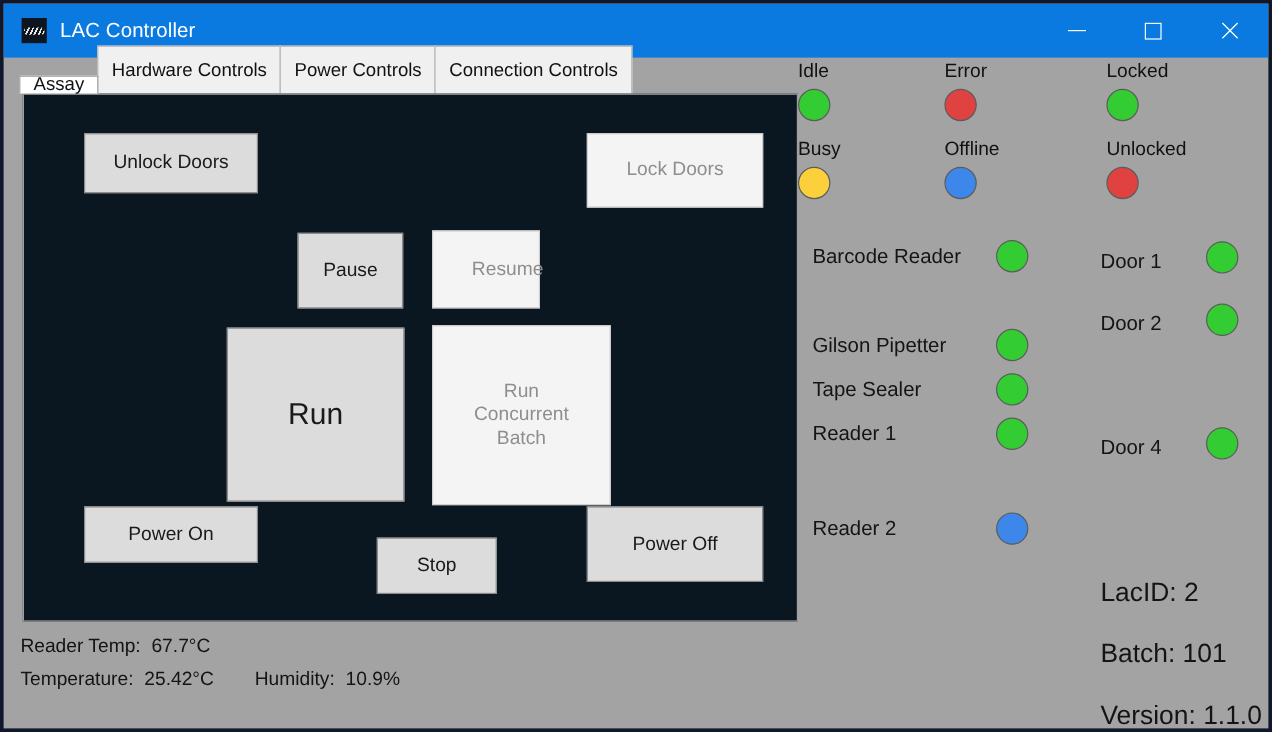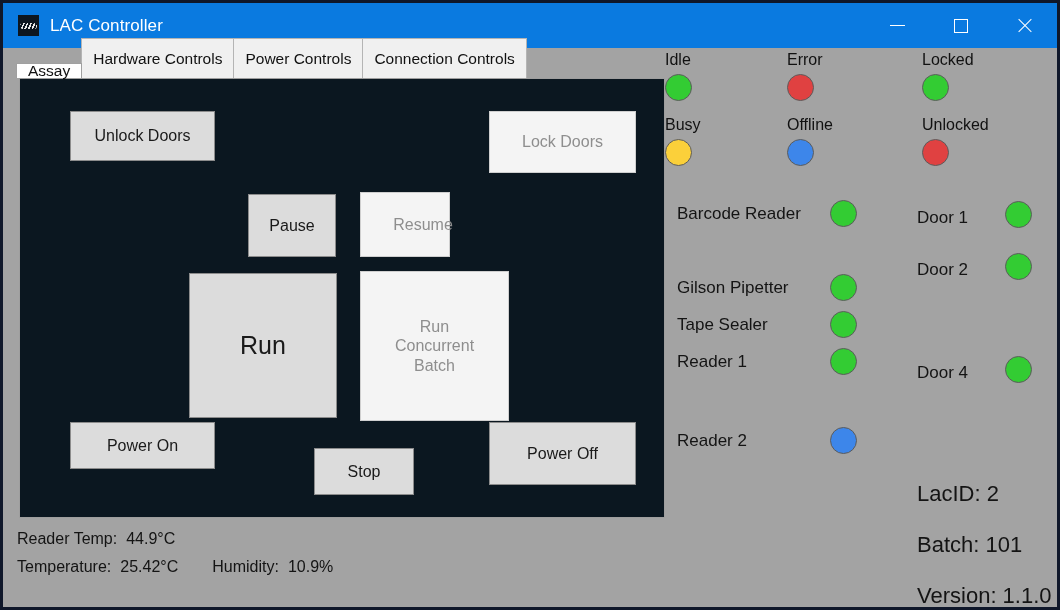--- a/index.html
+++ b/index.html
@@ -373,21 +373,21 @@
     <div id="meta-block">
       <div class="meta-line">LacID: 2</div>
       <div class="meta-line">Batch: 101</div>
       <div class="meta-line">Version: 1.1.0</div>
     </div>
   </div>
 
   <div id="status-bar">
     <div class="status-line">
       <span class="lbl">Reader Temp:</span>
-      <span class="val">44.9°C</span>
+      <span class="val">67.7°C</span>
     </div>
     <div class="status-line">
       <span class="lbl">Temperature:</span>
       <span class="val">25.42°C</span>
       <span class="lbl">Humidity:</span>
       <span class="val">10.9%</span>
     </div>
   </div>
 
 </div>

